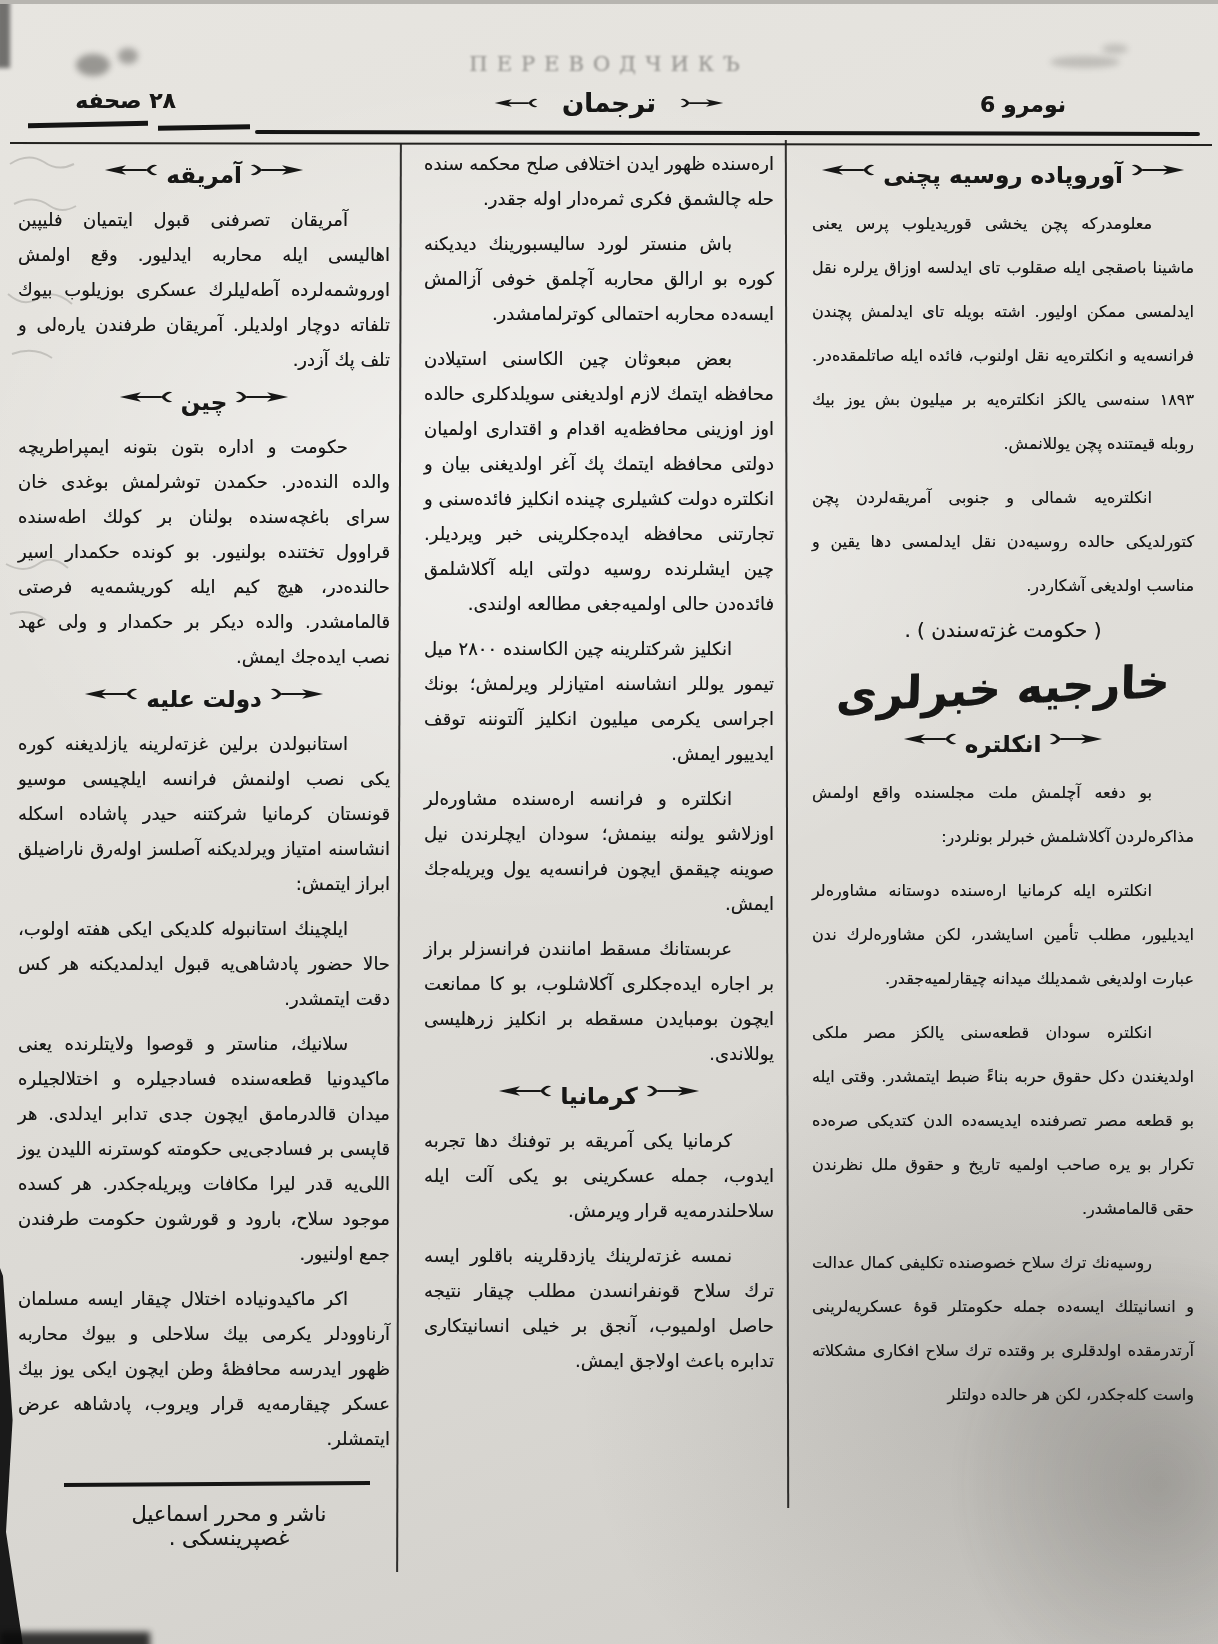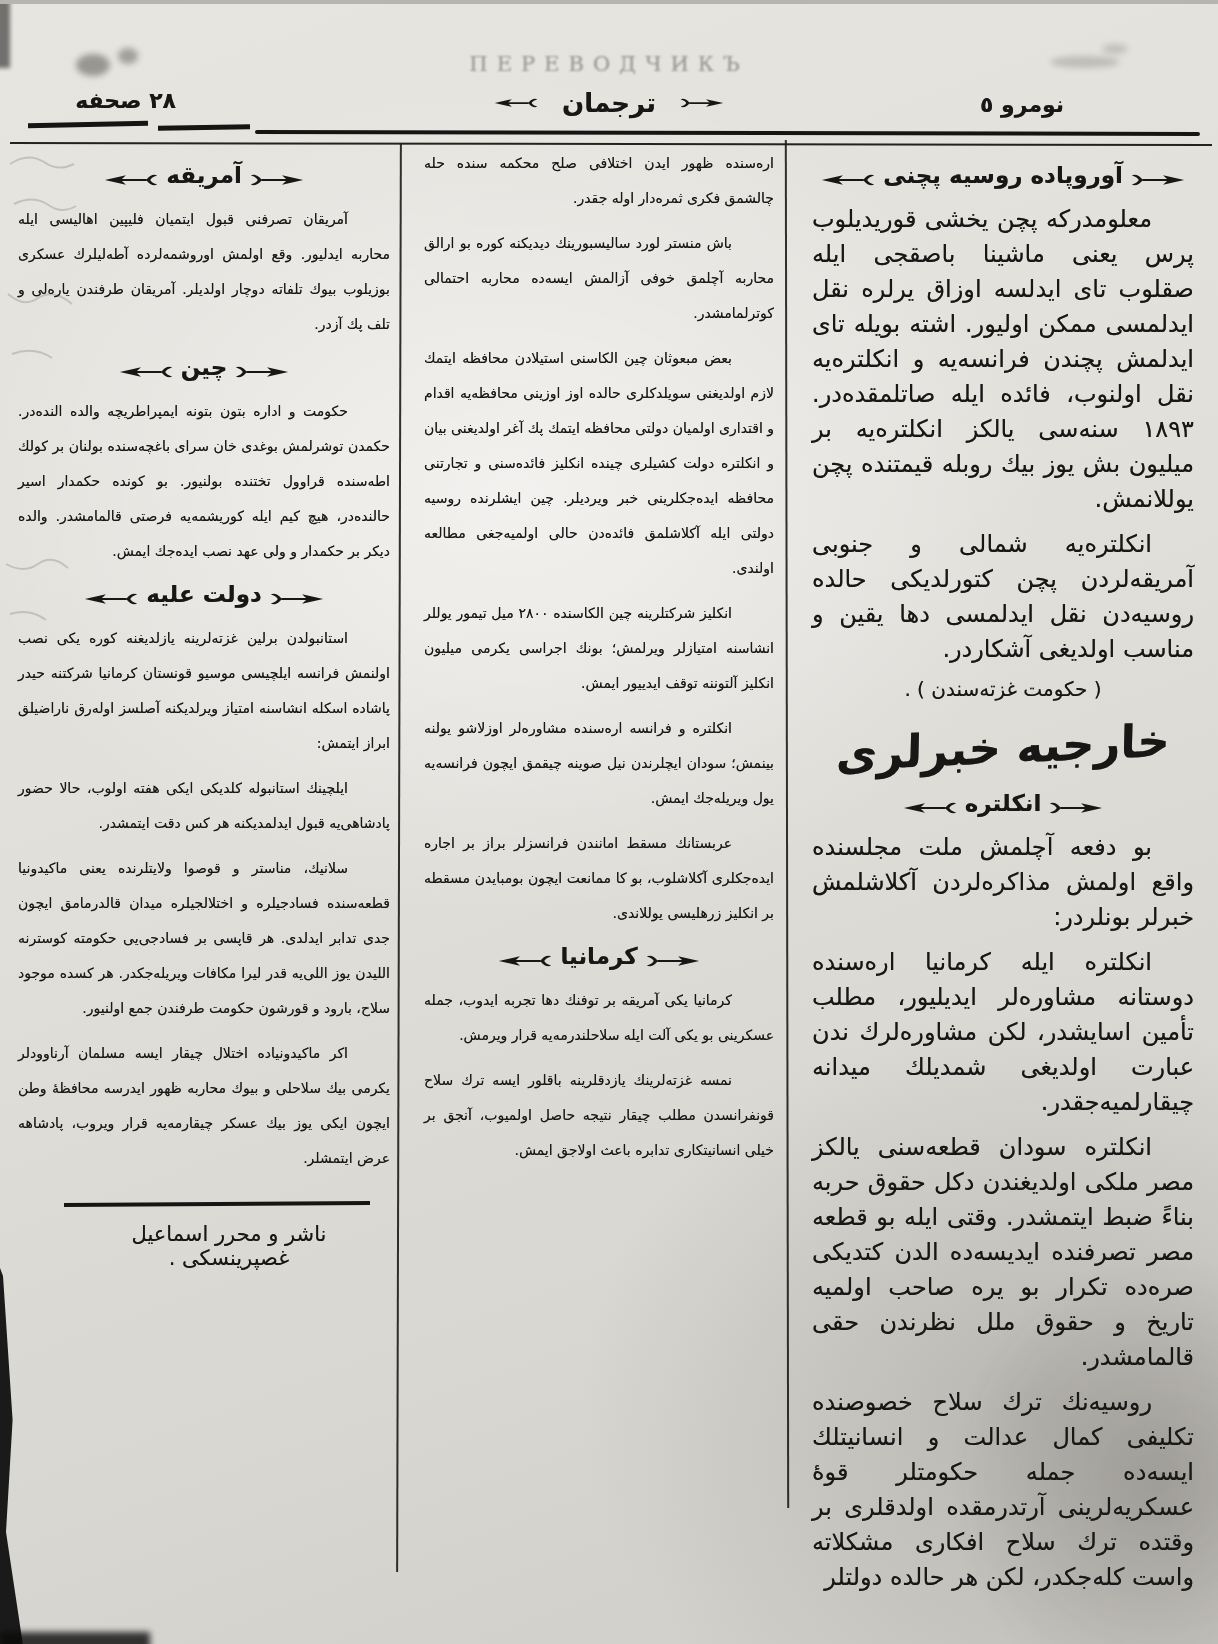--- a/index.html
+++ b/index.html
@@ -36,29 +36,29 @@
   
   .column{position:absolute;direction:rtl;}
   .col-right{top:146px;left:812px;width:382px;}
   .col-middle{top:142px;left:424px;width:350px;}
   .col-left{top:146px;left:18px;width:372px;}
   .divider{position:absolute;width:2px;background:#1c1b1a;opacity:.9;}
   .divider-1{left:398px;top:140px;height:1428px;transform:rotate(.15deg);}
   .divider-2{left:786px;top:136px;height:1368px;transform:rotate(-.1deg);}
 
   .body-para{
-    margin:0 0 10px 0;font-size:14px;line-height:35px;text-align:justify;text-justify:inter-word;
+    margin:0 0 10px 0;font-size:18px;line-height:35px;text-align:justify;text-justify:inter-word;
     text-indent:42px;
   }
-  .col-right .body-para{font-size:24px;line-height:35px;}
+  .col-right .body-para{font-size:16px;line-height:44px;}
   .body-para.flush{text-indent:0;}
   .note-line{margin:6px 0 10px;font-size:20px;text-align:center;}
 
   .section-heading{
-    display:flex;align-items:flex-end;justify-content:center;gap:8px;
+    display:flex;align-items:flex-start;justify-content:center;gap:8px;
     margin:12px 0 14px;font-size:23px;font-weight:bold;white-space:nowrap;
   }
   .display-heading{
     margin:20px 0 16px;text-align:center;font-size:45px;font-weight:bold;
     transform:rotate(-2.5deg) skewX(-4deg);
   }
   .orn{display:inline-flex;color:#171716;}
   .orn svg{width:54px;height:16px;fill:currentColor;}
   .orn.flip svg{transform:scaleX(-1);}
   .masthead-title .orn svg{width:44px;height:14px;}
@@ -84,21 +84,21 @@
   .scribbles svg{stroke:#4c4b46;fill:none;stroke-width:2;}
 </style>
 </head>
 <body>
 
 <div class="page ink">
 
   <div class="header">
     <div class="masthead-faded">ПЕРЕВОДЧИКЪ</div>
     <div class="page-label">٢٨ صحفه</div>
-    <div class="issue-label">نومرو ٥</div>
+    <div class="issue-label">نومرو 6</div>
     <div class="masthead-title">
       <span class="orn">
           <svg viewBox="0 0 64 18">
             <path d="M63 9 L38 3.5 L44 9 L38 14.5 Z"></path>
             <rect x="13" y="7.9" width="34" height="2.4" rx="1.2"></rect>
             <path d="M14 9 C10 3 4 1.6 1 3.8 C6 5 8 7 9.2 9 C8 11 6 13 1 14.2 C4 16.4 10 15 14 9 Z"></path>
           </svg>
         </span>
       <span>ترجمان</span>
       <span class="orn flip">

